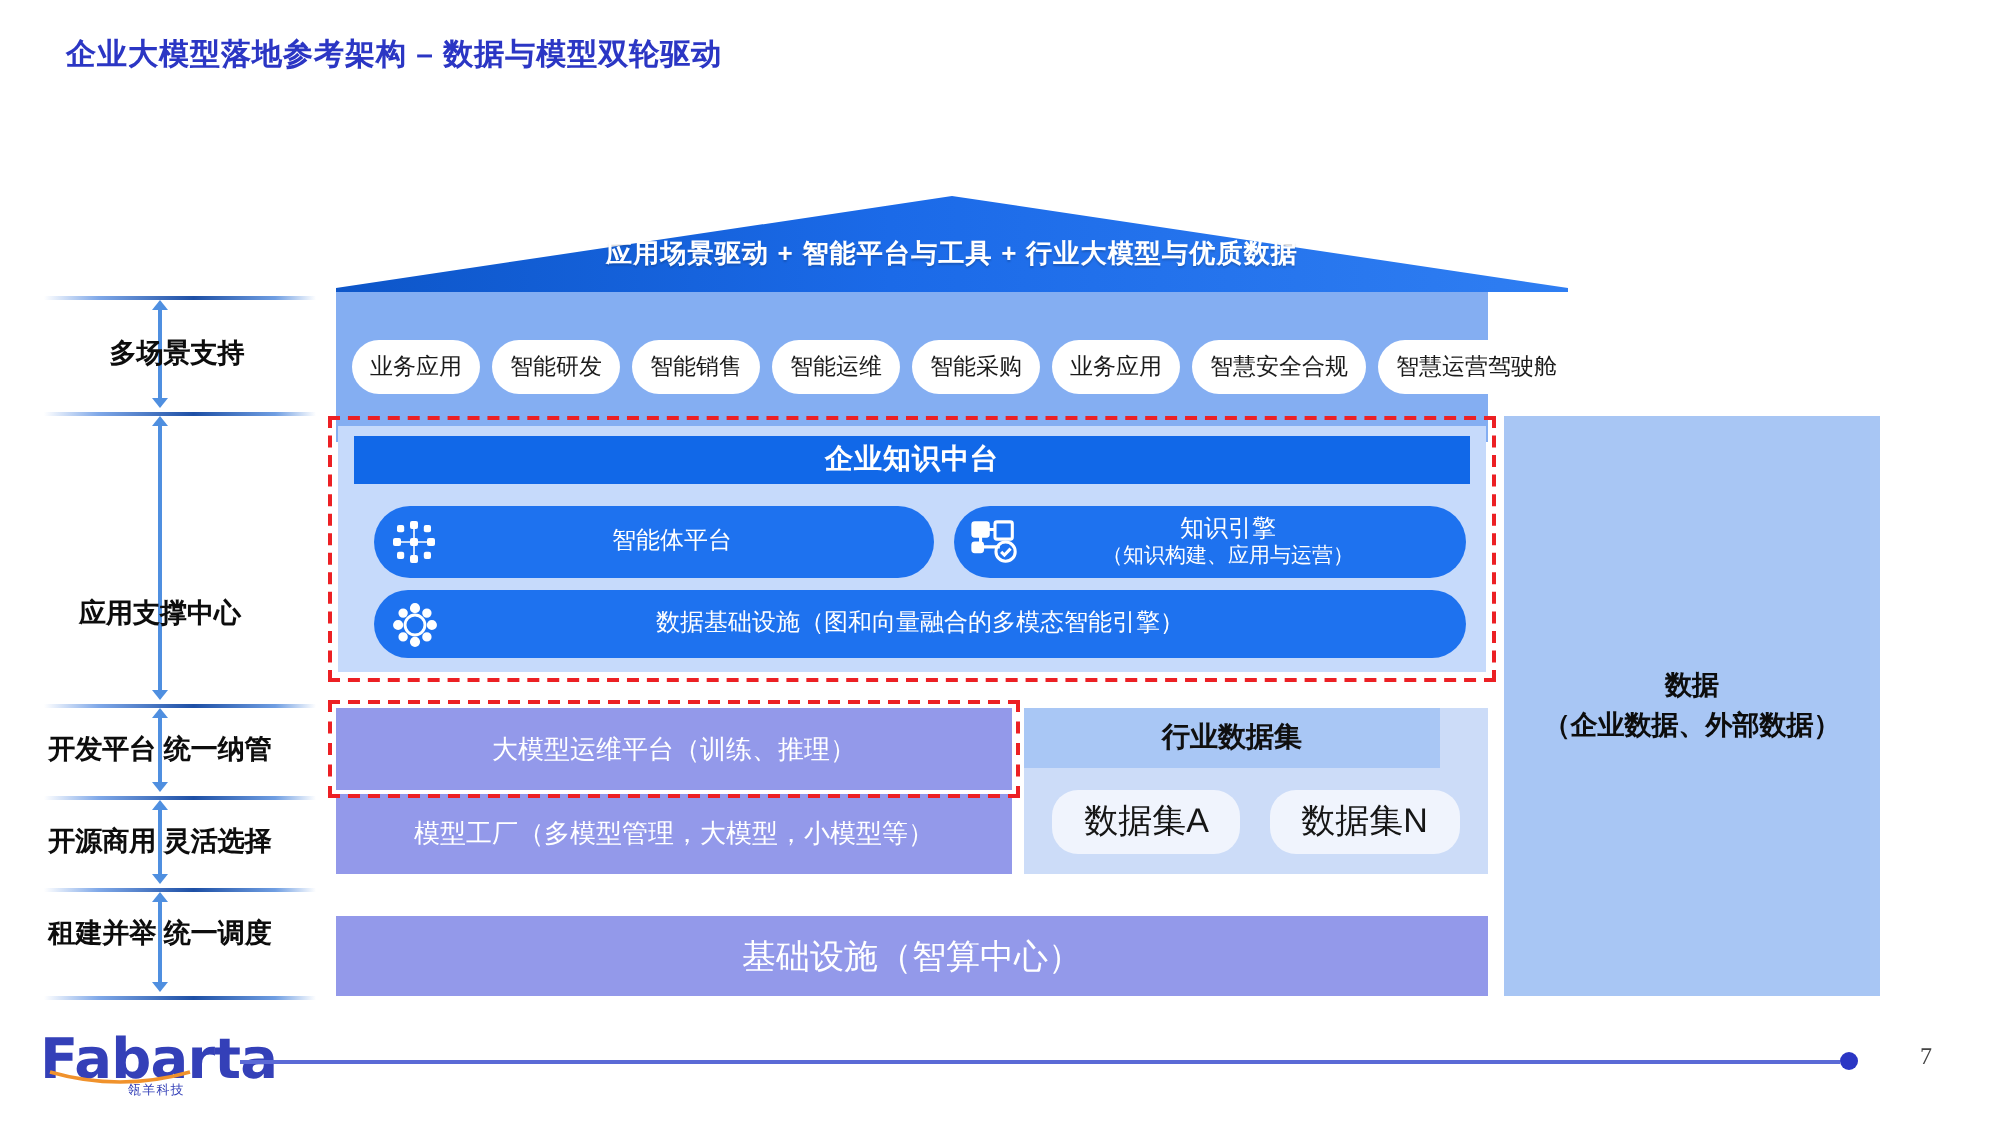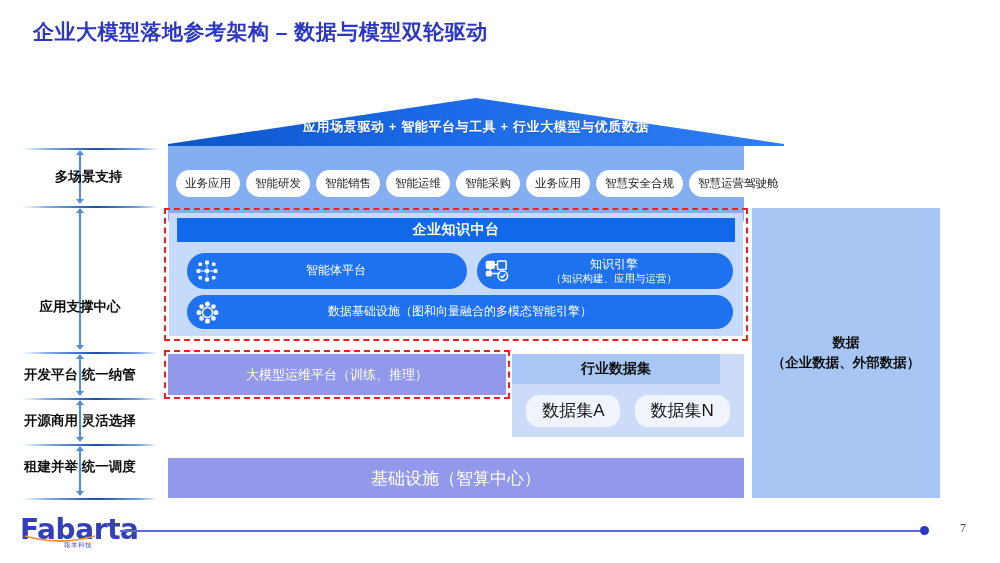--- a/index.html
+++ b/index.html
@@ -7,21 +7,21 @@
     width: 1000px; height: 563px;
     background: #ffffff;
     font-family: "Liberation Sans", "DejaVu Sans", sans-serif;
     overflow: hidden;
   }
   .slide { position: relative; width: 1000px; height: 563px; background:#fff; }
 
   
   .title {
     position: absolute; left: 33px; top: 18px;
-    font-size: 21px; font-weight: bold; color: #2b36c4;
+    font-size: 15px; font-weight: bold; color: #2b36c4;
     letter-spacing: 0.5px; white-space: nowrap;
   }
 
   
   .rail { position: absolute; left: 0px; top: 148px; width: 160px; height: 352px; }
   .rail-line {
     position: absolute; left: 22px; width: 136px; height: 2px;
     background: linear-gradient(to right, #ffffff 0%, #7fa8e8 20%, #1d4fa5 55%, #6f9ee2 85%, #ffffff 100%);
   }
   .rail-label {
@@ -279,20 +279,21 @@
           </svg>
         </span>
         <span class="klabel">数据基础设施（图和向量融合的多模态智能引擎）</span>
       </div>
     </div>
 
     <div class="dash-know"></div>
 
     <div class="ops">大模型运维平台（训练、推理）</div>
     <div class="dash-ops"></div>
+    <div class="factory">模型工厂（多模型管理，大模型，小模型等）</div>
 
     <div class="ds">
       <div class="ds-hd">行业数据集</div>
       <div class="ds-pills">
         <div class="ds-pill">数据集A</div>
         <div class="ds-pill">数据集N</div>
       </div>
     </div>
 
     <div class="infra">基础设施（智算中心）</div>

